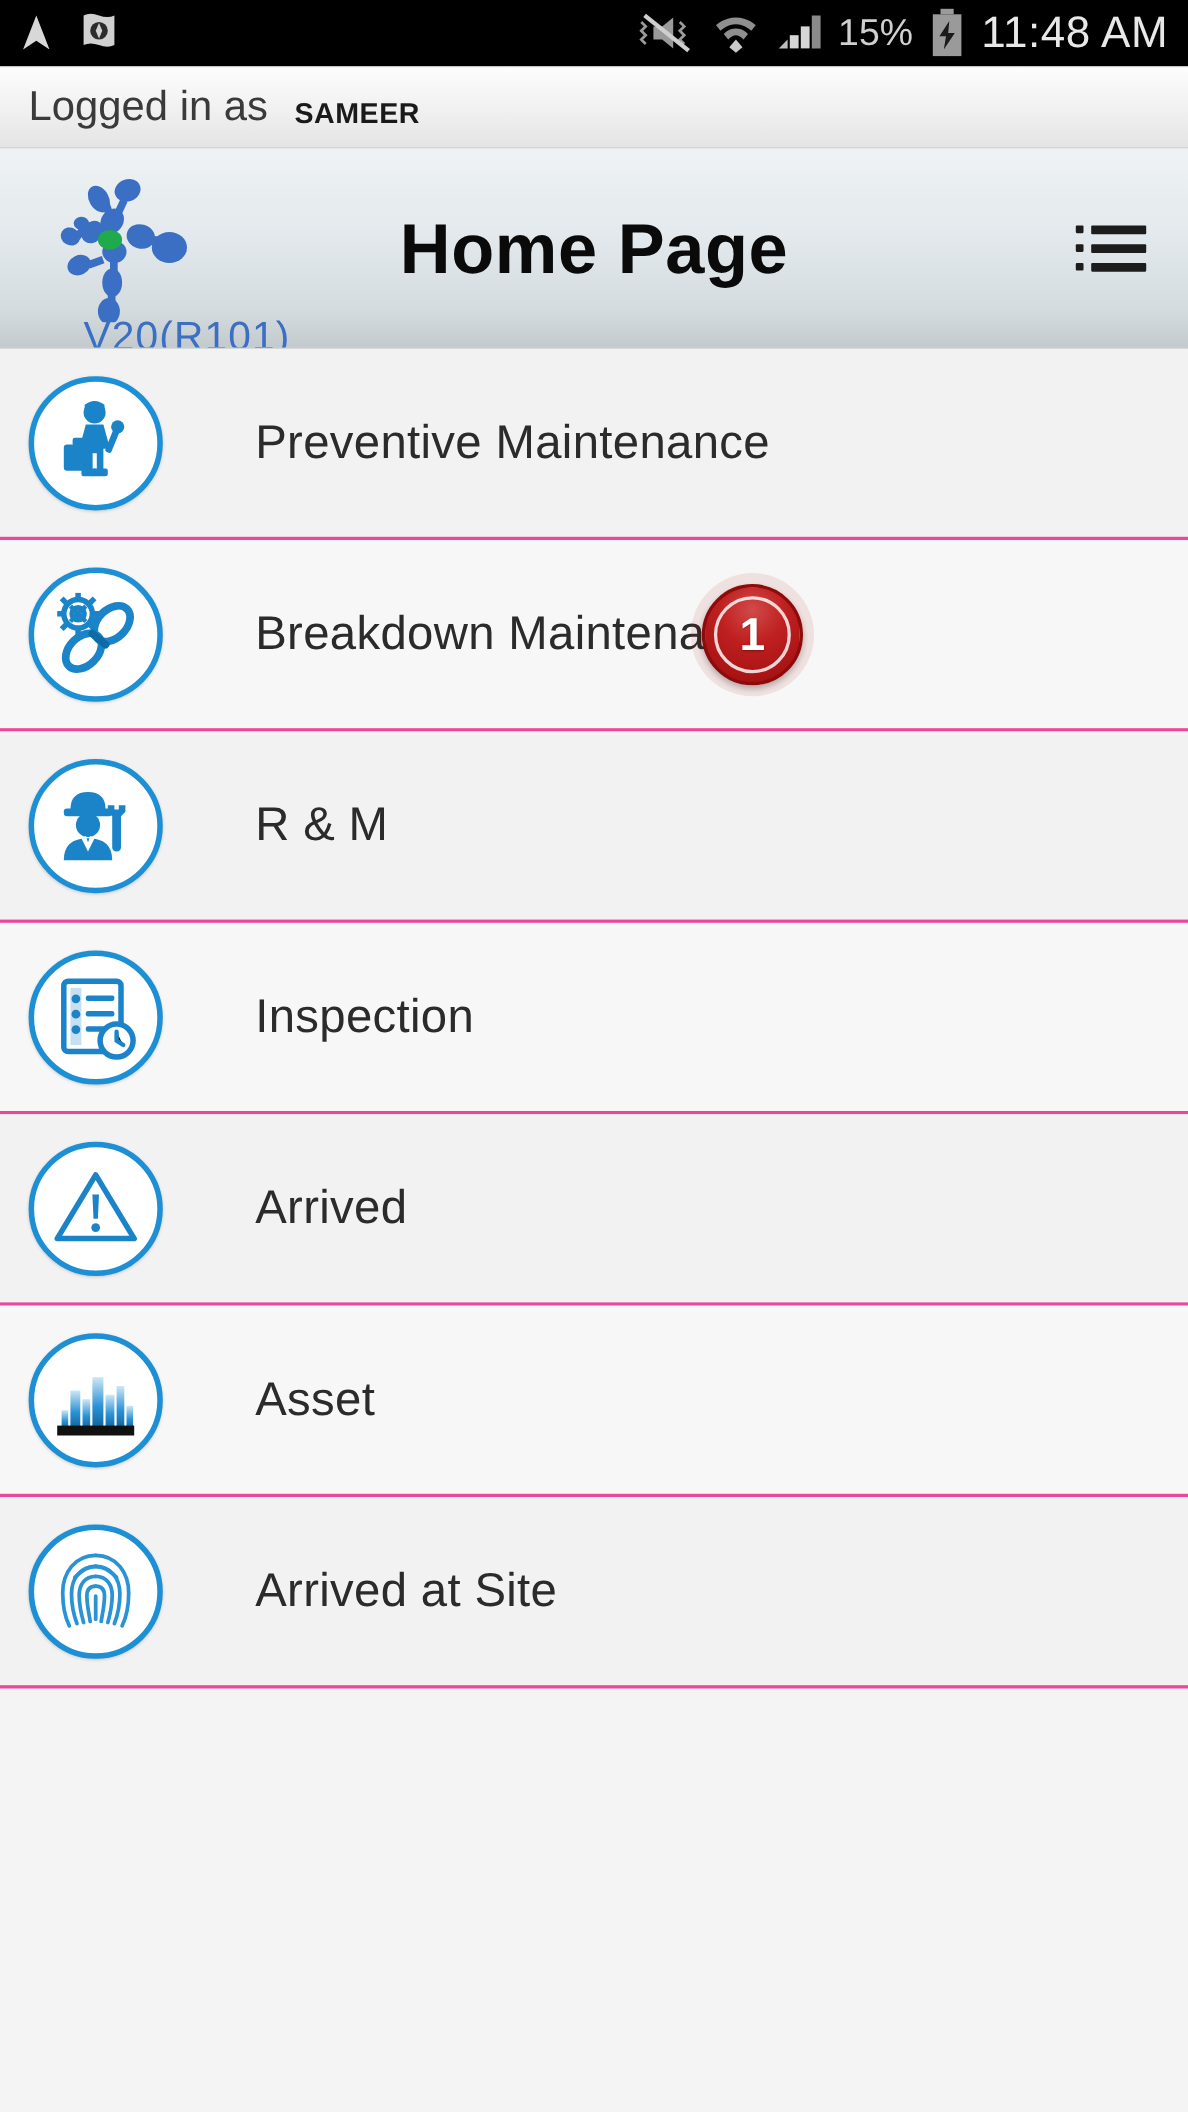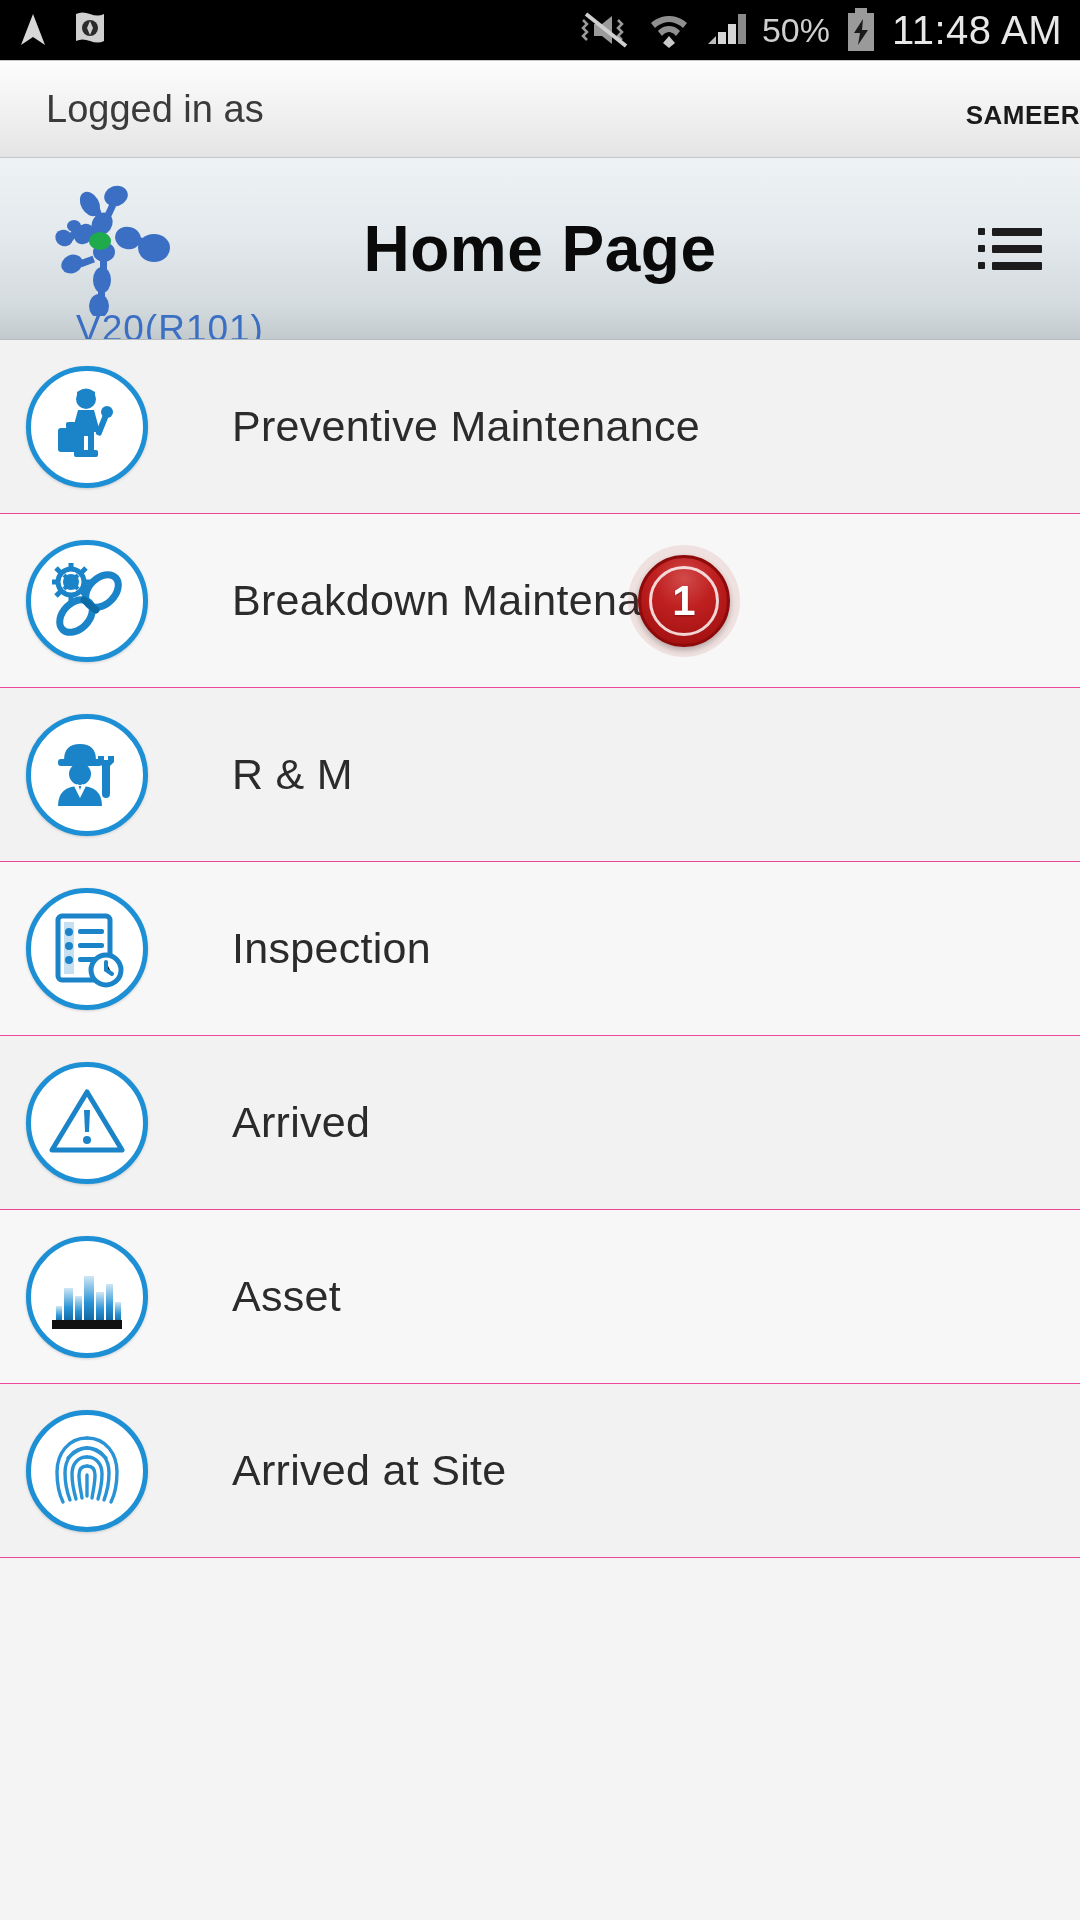--- a/index.html
+++ b/index.html
@@ -28,27 +28,26 @@
     color:#cfcfcf; font-size:34px; font-weight:400;
     letter-spacing:0px; line-height:60px;
   }
   .sb-clock{
     color:#e8e8e8; font-size:40px; font-weight:400;
     line-height:60px; letter-spacing:0.5px;
   }
 
   
   .loginbar{
-    height:98px; width:100%;
+    height:75px; width:100%;
     background:linear-gradient(to bottom,#fdfdfd 0%,#f0f0f0 55%,#e4e4e4 100%);
     border:1px solid #c6c6c6;
     border-left:none; border-right:none;
     display:flex; align-items:center;
-    padding-left:46px;
-    justify-content:space-between;
+    padding-left:26px;
   }
   .loginbar .lbl{
     font-size:38px; color:#3a3a3a; font-weight:400;
   }
   .loginbar .user{
     font-size:26px; color:#1a1a1a; font-weight:bold;
     margin-left:24px; letter-spacing:0.5px;margin-top:12px;
   }
 
   
@@ -85,21 +84,21 @@
   .menu-row{ display:flex; align-items:center; gap:7px; }
   .menu-dot{ width:7px; height:7px; background:#1c1c1c; border-radius:1px; }
   .menu-bar{ flex:1; height:8px; background:#1c1c1c; border-radius:1px; }
 
   
   .list{ width:100%; }
   .row{
     position:relative;
     height:174px; width:100%;
     display:flex; align-items:center;
-    border-bottom:1px solid #ec4899;
+    border-bottom:3px solid #ec4899;
     background:#f2f2f2;
   }
   .row.alt{ background:#f7f7f7; }
   .row-icon{
     width:122px; height:122px;
     margin-left:26px;
     border-radius:50%;
     background:#fff;
     border:5px solid #1d8fd4;
     box-shadow:0 1px 3px rgba(0,0,0,0.18);
@@ -160,21 +159,21 @@
       <path d="M21 6 C10 6 3 13 3 13 L7 18 C7 18 13 12 21 12 C29 12 35 18 35 18 L39 13 C39 13 32 6 21 6 Z" fill="#8f8f8f"></path>
       <path d="M21 16 C14 16 10 21 10 21 L14 26 C14 26 17 22 21 22 C25 22 28 26 28 26 L32 21 C32 21 28 16 21 16 Z" fill="#8f8f8f"></path>
       <path d="M21 26 L27 33 L21 38 L15 33 Z" fill="#c9c9c9"></path>
     </svg>
     <svg class="sb-icon" width="44" height="40" viewBox="0 0 44 40">
       <path d="M4 34 L12 34 L12 26 L4 34 Z" fill="#bdbdbd"></path>
       <rect x="14" y="22" width="8" height="12" fill="#d6d6d6"></rect>
       <rect x="24" y="14" width="8" height="20" fill="#d6d6d6"></rect>
       <path d="M34 34 L34 4 L42 4 L42 34 Z" fill="#8a8a8a"></path>
     </svg>
-    <span class="sb-text">50%</span>
+    <span class="sb-text">15%</span>
     <svg class="sb-icon" width="34" height="46" viewBox="0 0 34 46">
       <rect x="11" y="1" width="12" height="5" fill="#9a9a9a"></rect>
       <rect x="4" y="6" width="26" height="38" fill="#9a9a9a"></rect>
       <path d="M19 12 L10 26 L16 26 L14 38 L24 23 L18 23 Z" fill="#1a1a1a"></path>
     </svg>
     <span class="sb-clock">11:48 AM</span>
   </div>
 </div>
 
 <div class="loginbar">

